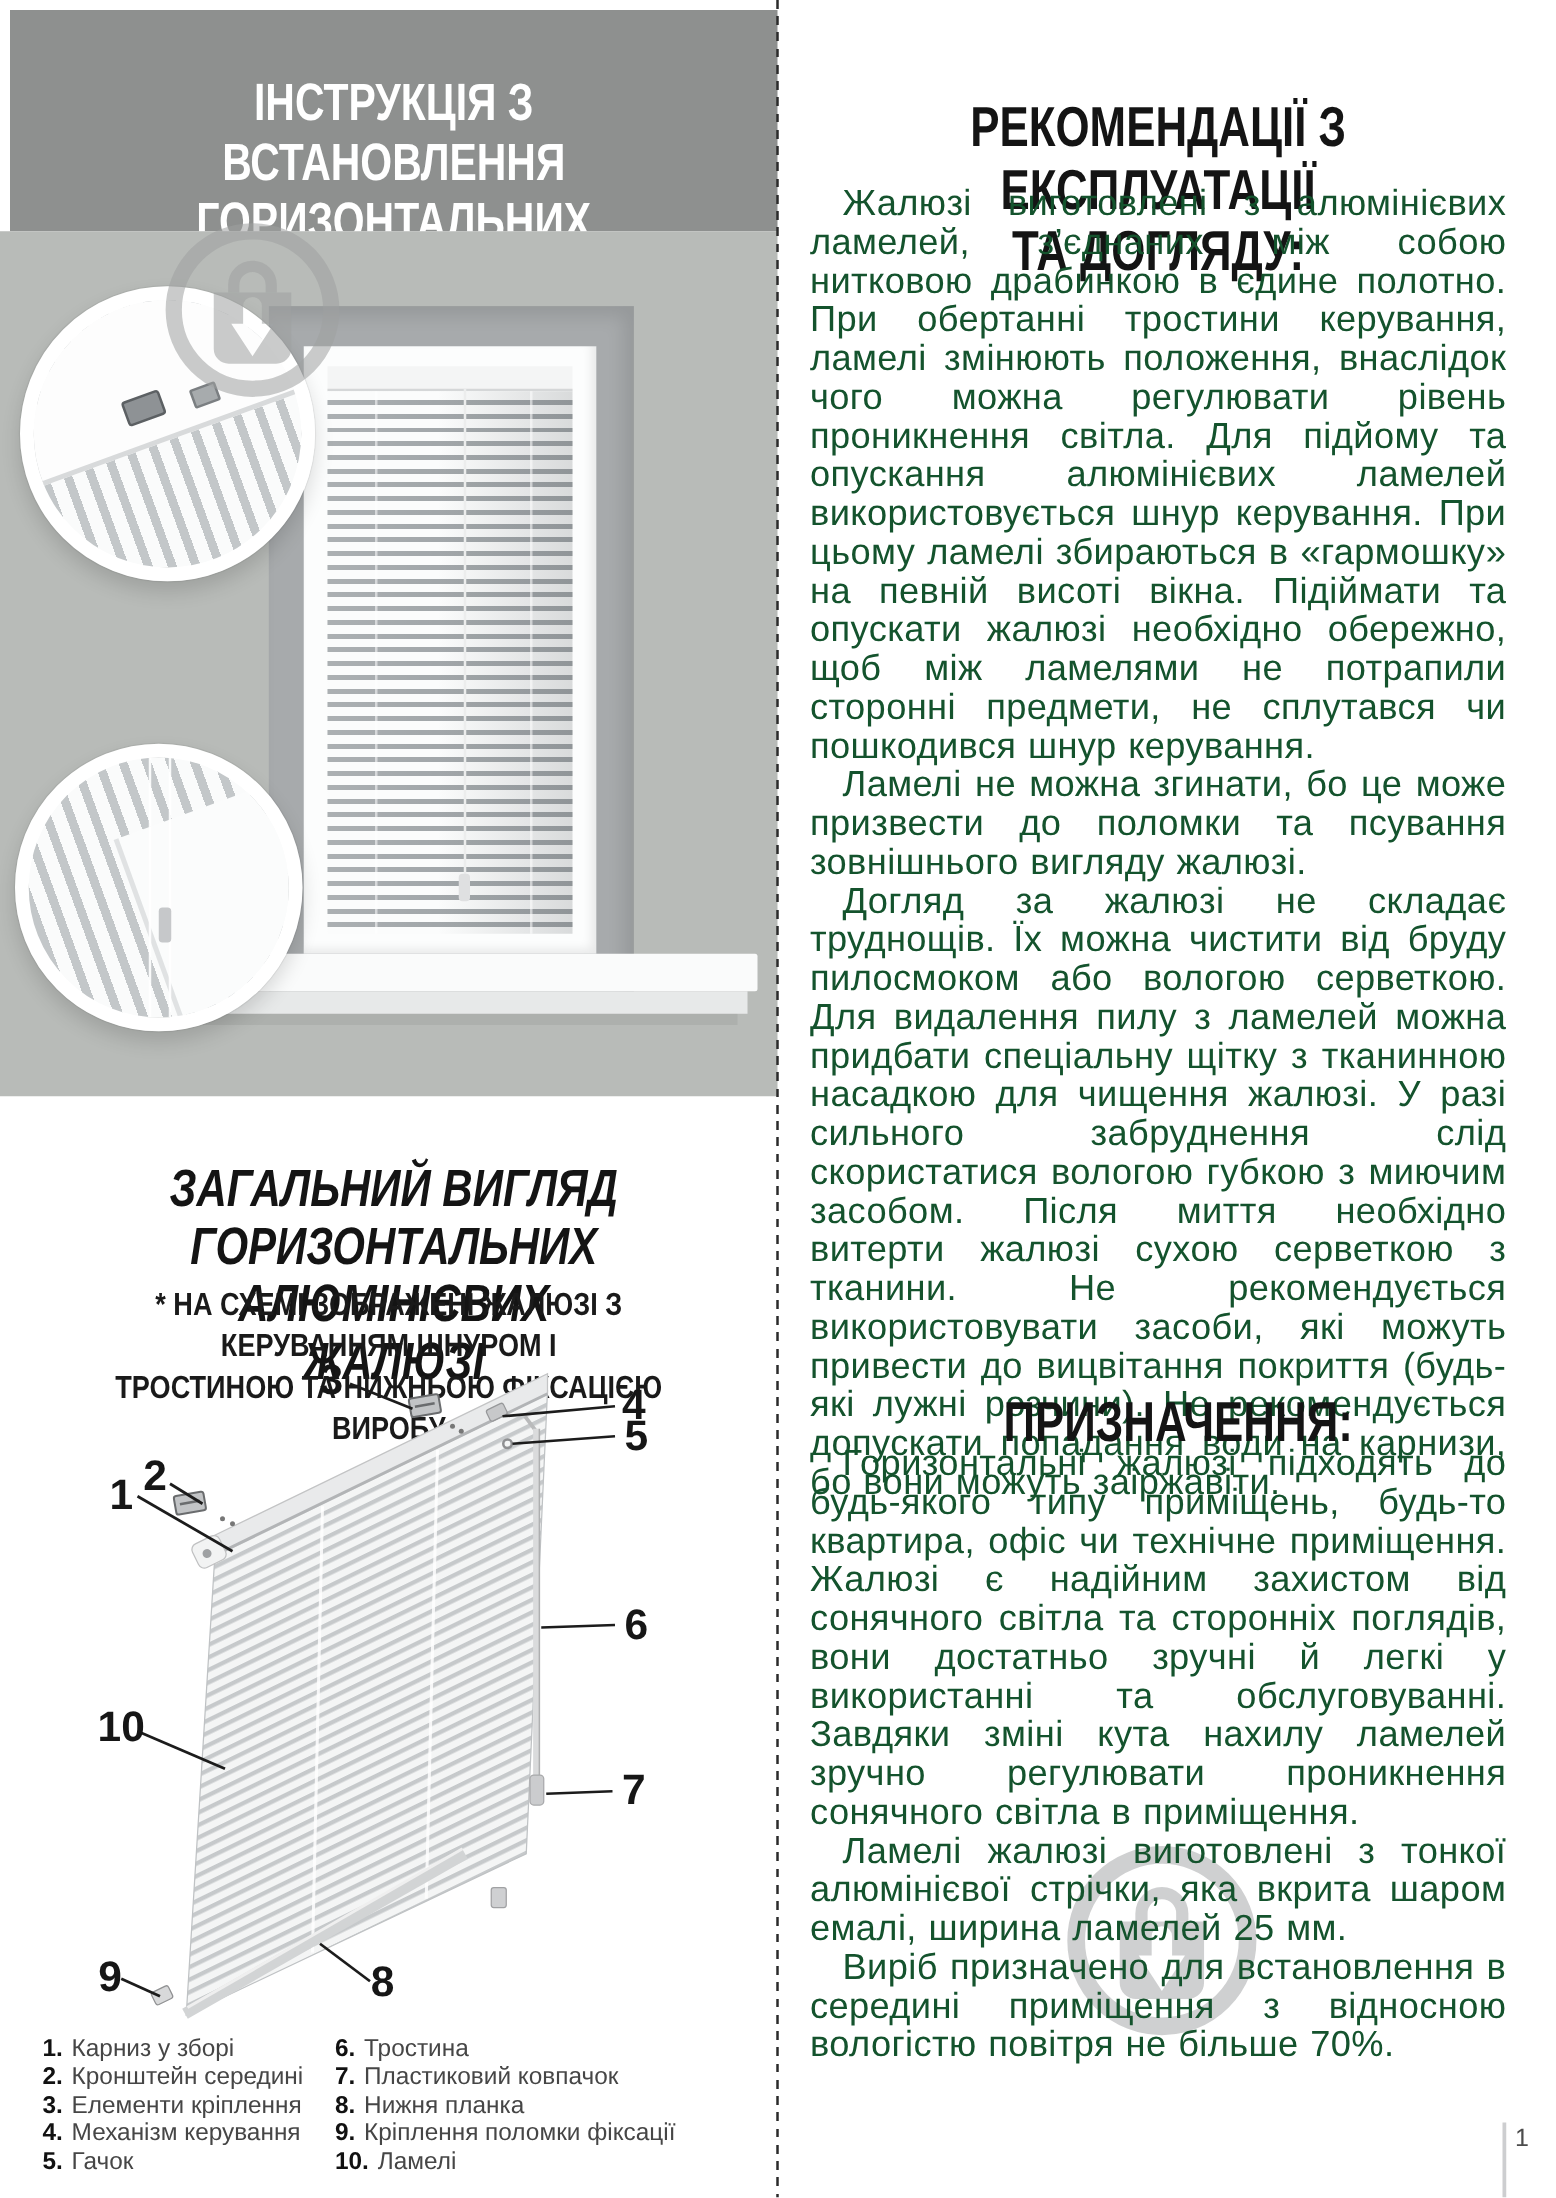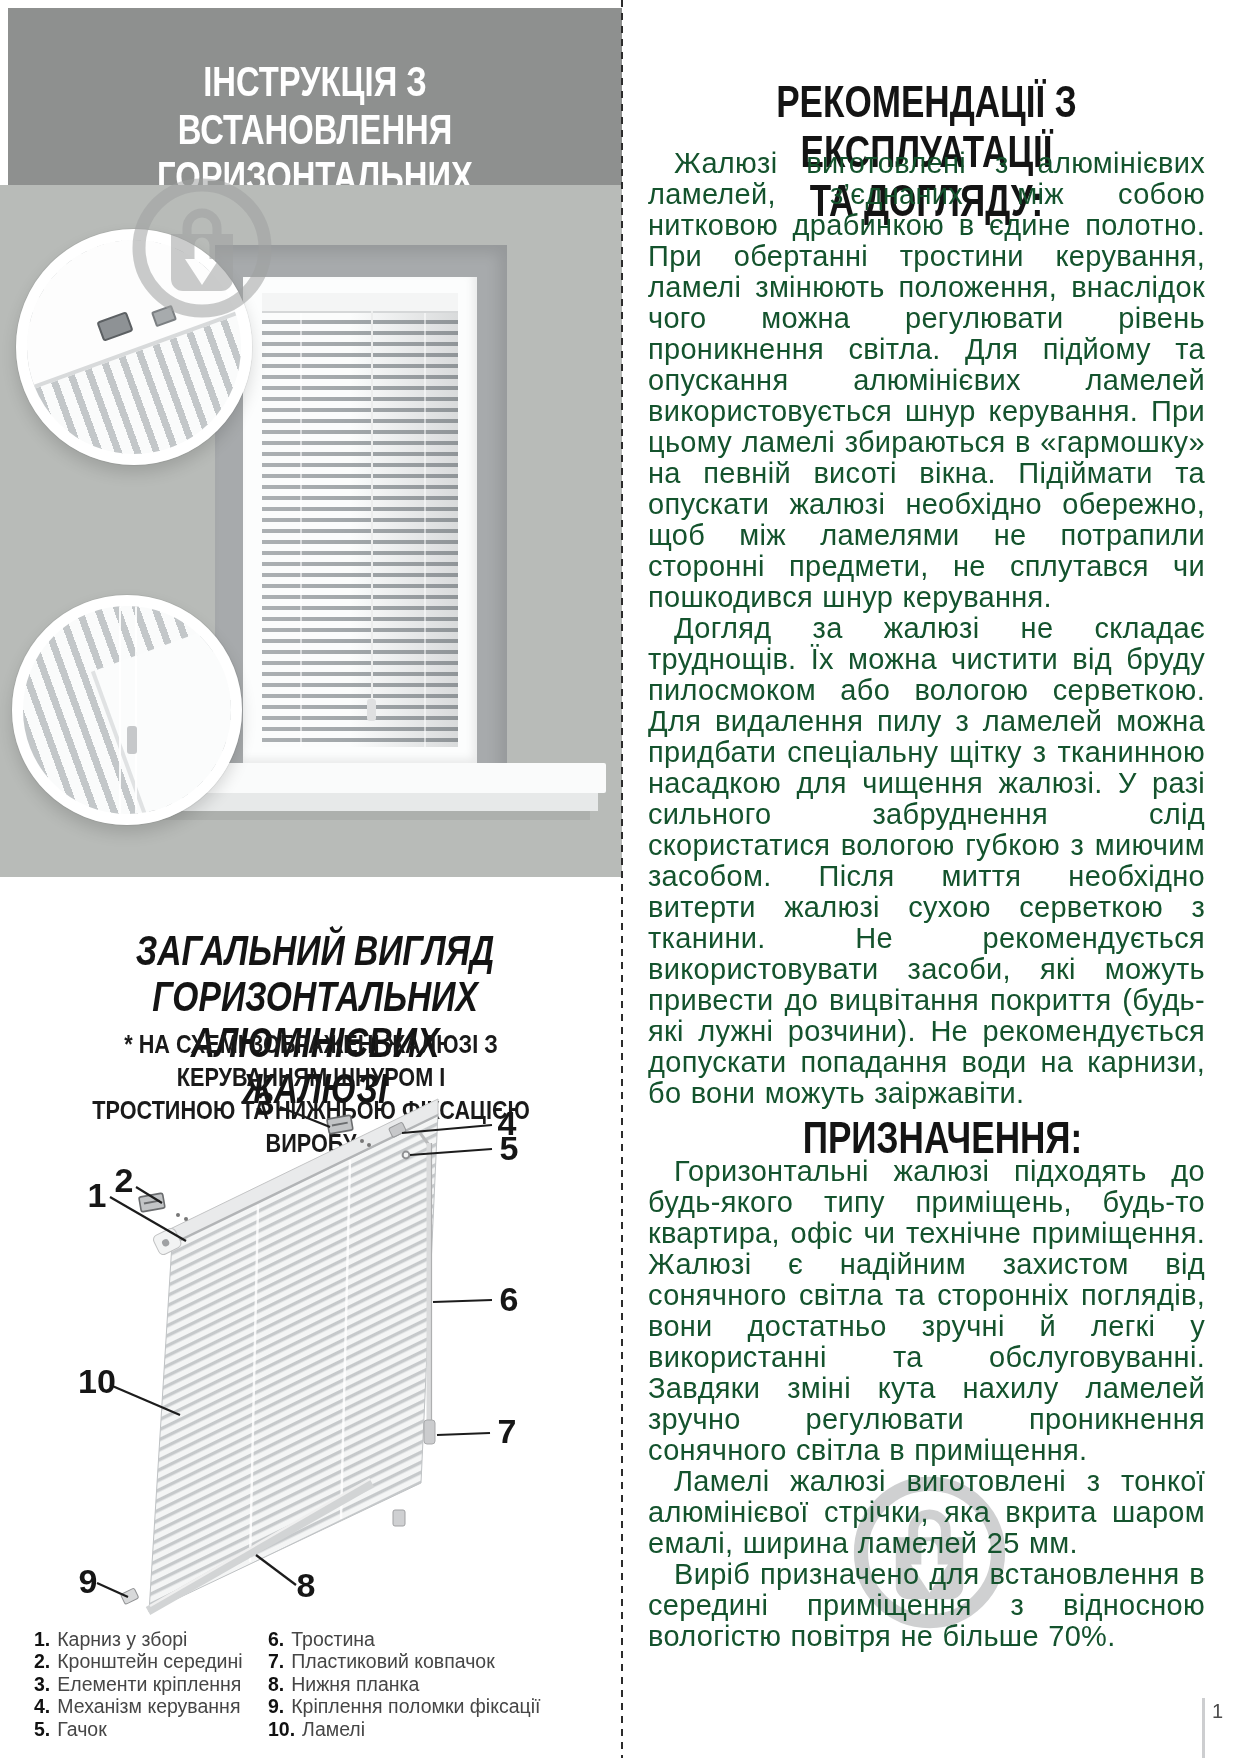--- a/index.html
+++ b/index.html
@@ -269,20 +269,21 @@
            M 0,37 L -17,11 L -7.5,11 L -7.5,-3 a 7.5,7.5 0 0 1 15,0 L 7.5,11 L 17,11 Z"></path>
 </svg>
 
 <div class="abs right-col">
   <div class="abs care-title">
     <h2 class="cond">РЕКОМЕНДАЦІЇ З ЕКСПЛУАТАЦІЇ
 ТА ДОГЛЯДУ:</h2>
   </div>
   <div class="abs body-text care-text">
     <p>Жалюзі виготовлені з алюмінієвих ламелей, з’єднаних між собою нитковою драбинкою в єдине полотно. При обертанні тростини керування, ламелі змінюють положення, внаслідок чого можна регулювати рівень проникнення світла. Для підйому та опускання алюмінієвих ламелей використовується шнур керування. При цьому ламелі збираються в «гармошку» на певній висоті вікна. Підіймати та опускати жалюзі необхідно обережно, щоб між ламелями не потрапили сторонні предмети, не сплутався чи пошкодився шнур керування.</p>
+    <p>Ламелі не можна згинати, бо це може призвести до поломки та псування зовнішнього вигляду жалюзі.</p>
     <p>Догляд за жалюзі не складає труднощів. Їх можна чистити від бруду пилосмоком або вологою серветкою. Для видалення пилу з ламелей можна придбати спеціальну щітку з тканинною насадкою для чищення жалюзі. У разі сильного забруднення слід скористатися вологою губкою з миючим засобом. Після миття необхідно витерти жалюзі сухою серветкою з тканини. Не рекомендується використовувати засоби, які можуть привести до вицвітання покриття (будь-які лужні розчини). Не рекомендується допускати попадання води на карнизи, бо вони можуть заіржавіти.</p>
   </div>
   <div class="abs purpose-title">
     <h2 class="cond">ПРИЗНАЧЕННЯ:</h2>
   </div>
   <div class="abs body-text purpose-text">
     <p>Горизонтальні жалюзі підходять до будь-якого типу приміщень, будь-то квартира, офіс чи технічне приміщення. Жалюзі є надійним захистом від сонячного світла та сторонніх поглядів, вони достатньо зручні й легкі у використанні та обслуговуванні. Завдяки зміні кута нахилу ламелей зручно регулювати проникнення сонячного світла в приміщення.</p>
     <p>Ламелі жалюзі виготовлені з тонкої алюмінієвої стрічки, яка вкрита шаром емалі, ширина ламелей 25 мм.</p>
     <p>Виріб призначено для встановлення в середині приміщення з відносною вологістю повітря не більше 70%.</p>
   </div>

